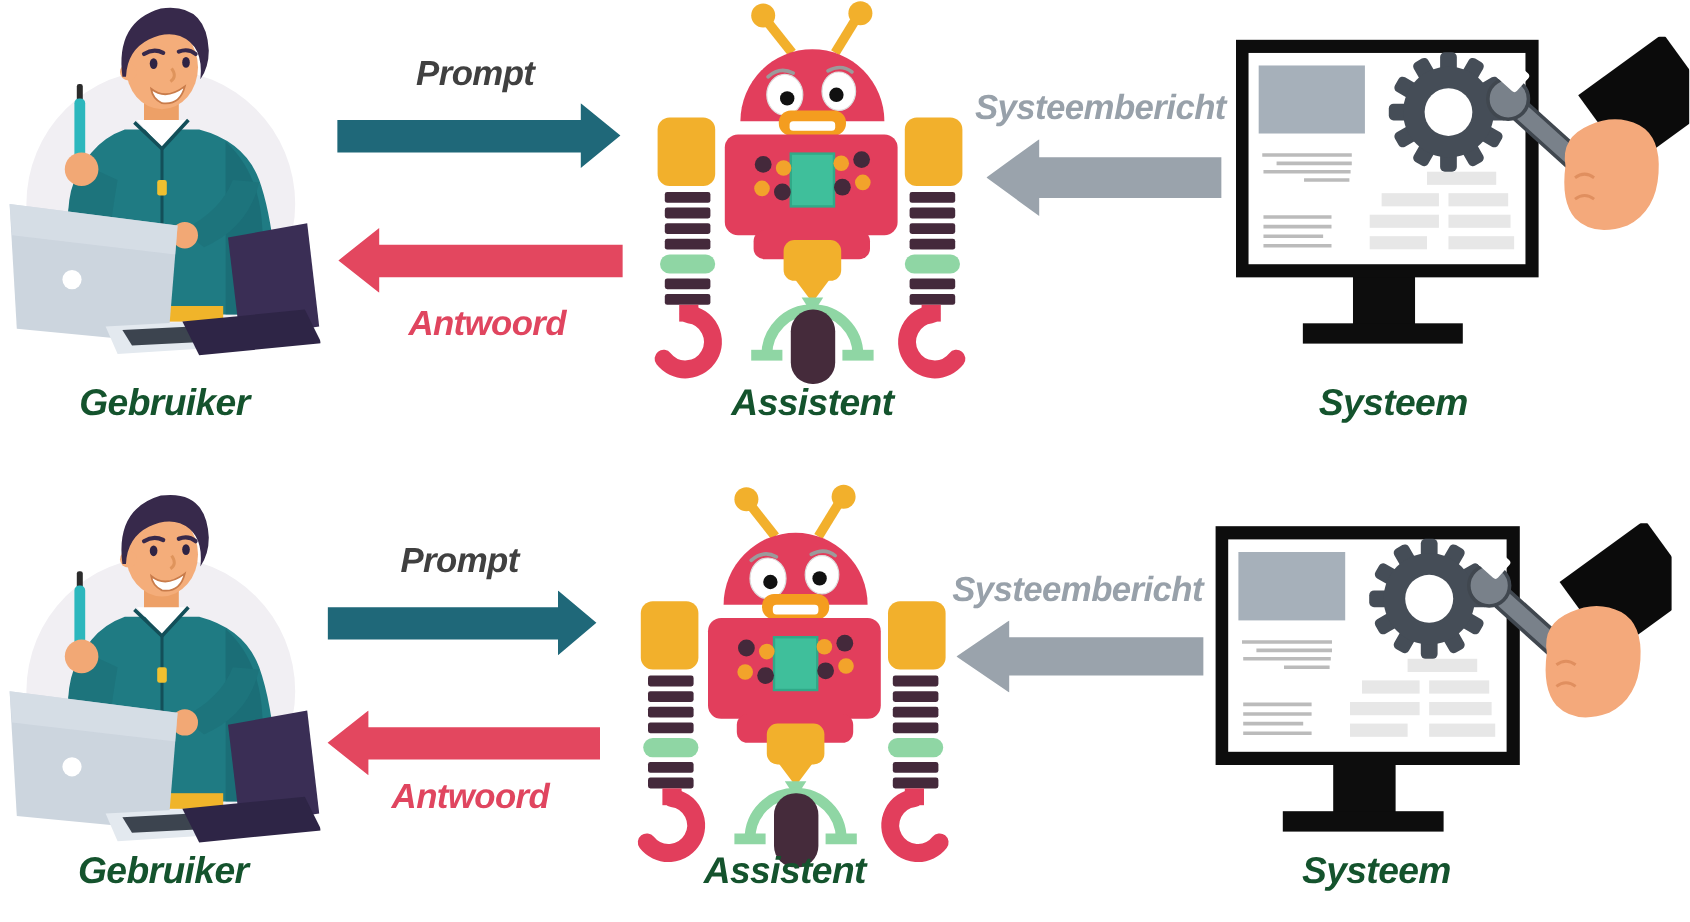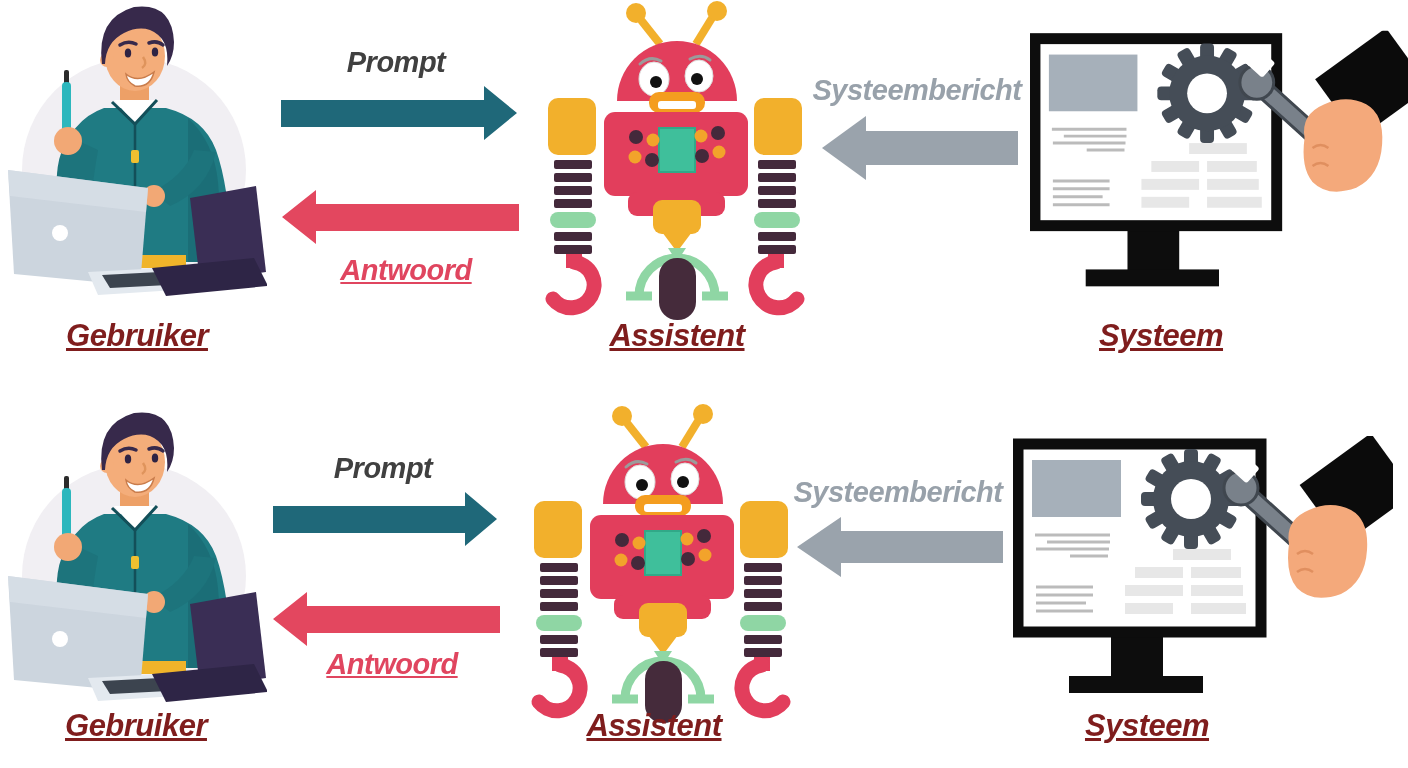--- a/index.html
+++ b/index.html
@@ -3,26 +3,26 @@
 <meta charset="utf-8">
 <style>
   html,body{margin:0;padding:0;background:#ffffff;}
   .canvas{position:relative;width:1408px;height:768px;background:#ffffff;overflow:hidden;
           font-family:"Liberation Sans",sans-serif;}
   .row{position:absolute;left:0;width:1408px;}
   #row1{top:0;height:390px;}
   #row2{top:390px;height:378px;}
   .abs{position:absolute;}
   .entity-label{position:absolute;width:220px;text-align:center;
-      font:italic 700 31px "Liberation Sans",sans-serif;color:#7f1d1d;letter-spacing:-.5px;text-decoration:underline;}
+      font:italic 700 31px "Liberation Sans",sans-serif;color:#14532d;letter-spacing:-.5px;}
   .flow-label{position:absolute;width:200px;text-align:center;
       font:italic 700 29px "Liberation Sans",sans-serif;letter-spacing:-.5px;}
   .flow-label.wide{width:260px;}
   .c-teal{color:#404040;}
-  .c-pink{color:#e0455f;text-decoration:underline;}
+  .c-pink{color:#e0455f;}
   .c-gray{color:#98a1aa;font-style:italic;}
   svg.art{display:block;overflow:visible;}
   
   .r1 .person{left:2px;top:0;width:265px;height:300px;}
   .r1 .lbl-user{left:27px;top:318px;}
   .r1 .lbl-prompt{left:296px;top:46px;}
   .r1 .ar-prompt{left:281px;top:86px;}
   .r1 .ar-answer{left:281px;top:190px;}
   .r1 .lbl-answer{left:306px;top:254px;}
   .r1 .robot{left:540px;top:0;width:270px;height:320px;}

